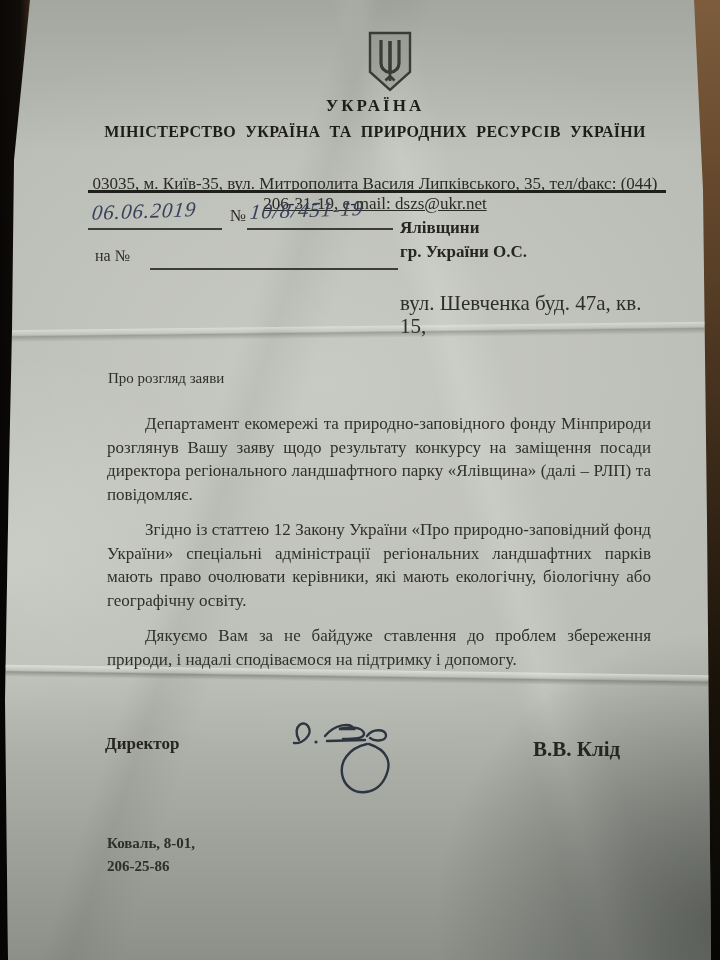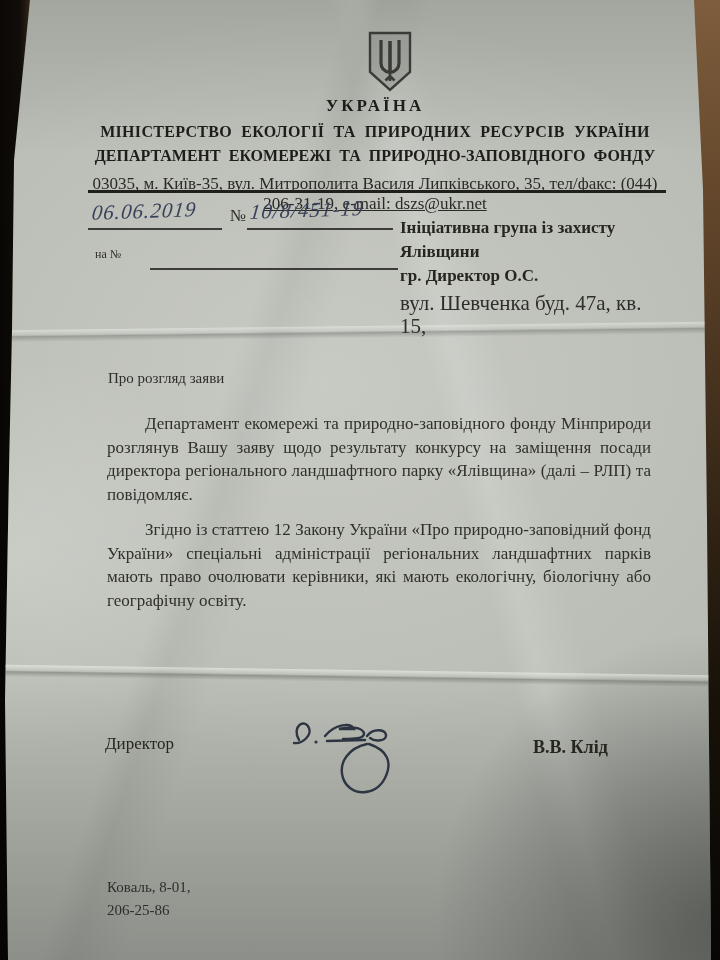--- a/index.html
+++ b/index.html
@@ -32,77 +32,76 @@
   .hdr{position:absolute;left:90px;width:570px;text-align:center;color:#1d1d1a;}
   .emblem{position:absolute;left:366px;top:30px;width:48px;height:63px;}
   .country{top:96px;font-size:17px;font-weight:bold;letter-spacing:3px;}
   .ministry{top:123px;font-size:16px;font-weight:bold;letter-spacing:.3px;word-spacing:5px;white-space:nowrap;}
   .department{top:147px;font-size:16px;font-weight:bold;word-spacing:4px;white-space:nowrap;}
   .addr{top:174px;font-size:17px;text-decoration:underline;color:#2a2a26;}
   .bar{position:absolute;left:88px;top:190px;width:578px;height:3px;background:#1f1f1c;}
   .hand{position:absolute;font-style:italic;color:#39415a;font-size:21px;
         transform:rotate(-2deg) skewX(-8deg);letter-spacing:1px;white-space:nowrap;}
   .uline{position:absolute;height:2px;background:#3c3c38;}
-  .plain{position:absolute;font-size:12px;color:#2e2e2a;white-space:nowrap;}
+  .plain{position:absolute;font-size:16px;color:#2e2e2a;white-space:nowrap;}
   .recip{position:absolute;left:400px;top:216px;width:265px;font-size:17px;line-height:24px;
          font-weight:bold;color:#26261f;}
   .recip-addr{position:absolute;left:400px;top:292px;width:265px;font-size:21px;line-height:23px;
          color:#2e2e2a;}
   .subject{position:absolute;left:108px;top:370px;font-size:15px;color:#2e2e2a;}
   .bodytext{position:absolute;left:95px;top:400px;width:568px;font-size:17px;
             line-height:23.5px;text-align:justify;color:#30302b;}
   .bodytext p{margin:12px;text-indent:38px;}
-  .sig-title{position:absolute;left:105px;top:734px;font-size:17px;font-weight:normal;color:#26261f;}
-  .sig-name{position:absolute;left:533px;top:737px;font-size:18px;font-weight:bold;color:#26261f;}
+  .sig-title{position:absolute;left:105px;top:734px;font-size:17px;font-weight:bold;color:#26261f;}
+  .sig-name{position:absolute;left:533px;top:737px;font-size:21px;font-weight:bold;color:#26261f;}
   .sig-scribble{position:absolute;left:283px;top:714px;width:120px;height:90px;}
-  .footer{position:absolute;left:107px;top:876px;font-size:15px;line-height:23px;color:#2e2e2a;}
+  .footer{position:absolute;left:107px;top:832px;font-size:15px;line-height:23px;color:#2e2e2a;font-weight:bold;}
 </style>
 </head>
 <body>
 
 <div class="scene">
   <div class="paper">
 
     <div class="crease crease1"></div>
     <div class="crease crease2"></div>
 
     <svg class="emblem" viewBox="0 0 48 63">
       <path d="M4 3 h40 v39 L24 60 4 42 Z" fill="rgba(110,114,106,.28)" stroke="#3a3a36" stroke-width="2.4"></path>
       <path d="M15 10 V33 C15 38.5 18 41.5 24 42.5 C30 41.5 33 38.5 33 33 V10" fill="none" stroke="#3a3a36" stroke-width="3.2"></path>
       <path d="M24 11 V42" fill="none" stroke="#3a3a36" stroke-width="3.6"></path>
       <path d="M24 42 V51 M19.5 50.5 L24 46 L28.5 50.5" fill="none" stroke="#3a3a36" stroke-width="2.6"></path>
     </svg>
     <div class="hdr country">УКРАЇНА</div>
-    <div class="hdr ministry">МІНІСТЕРСТВО ЕКОЛОГІЇ ТА ПРИРОДНИХ РЕСУРСІВ УКРАЇНИ</div>
-    <div class="hdr department">ДЕПАРТАМЕНТ ЕКОМЕРЕЖІ ТА ПРИРОДНО-ЗАПОВІДНОГО ФОНДУ</div>
+    <div class="hdr ministry">МІНІСТЕРСТВО УКРАЇНА ТА ПРИРОДНИХ РЕСУРСІВ УКРАЇНИ</div>
     <div class="hdr addr">03035, м. Київ-35, вул. Митрополита Василя Липківського, 35, тел/факс: (044) 206-31-19, e-mail: dszs@ukr.net</div>
     <div class="bar"></div>
 
     <div class="hand" style="left:92px;top:199px;">06.06.2019</div>
     <div class="uline" style="left:88px;top:228px;width:134px;"></div>
     <div class="plain" style="left:230px;top:206px;font-size:17px;">№</div>
     <div class="hand" style="left:250px;top:198px;">10/8/451-19</div>
     <div class="uline" style="left:247px;top:228px;width:146px;"></div>
     <div class="plain" style="left:95px;top:247px;">на №</div>
     <div class="uline" style="left:150px;top:268px;width:248px;"></div>
 
     <div class="recip">
-      <div>Ініціативна група із захисту</div>
       <div>Ялівщини</div>
-      <div>гр. Директор О.С.</div>
+      <div>гр. України О.С.</div>
     </div>
     <div class="recip-addr">
       <div>вул. Шевченка буд. 47а, кв. 15,</div>
     </div>
 
     <div class="subject">Про розгляд заяви</div>
 
     <div class="bodytext">
       <p>Департамент екомережі та природно-заповідного фонду Мінприроди розглянув Вашу заяву щодо результату конкурсу на заміщення посади директора регіонального ландшафтного парку «Ялівщина» (далі – РЛП) та повідомляє.</p>
       <p>Згідно із статтею 12 Закону України «Про природно-заповідний фонд України» спеціальні адміністрації регіональних ландшафтних парків мають право очолювати керівники, які мають екологічну, біологічну або географічну освіту.</p>
+      <p>Дякуємо Вам за не байдуже ставлення до проблем збереження природи, і надалі сподіваємося на підтримку і допомогу.</p>
     </div>
 
     <div class="sig-title">Директор</div>
     <svg class="sig-scribble" viewBox="0 0 120 90">
       <g fill="none" stroke="#2e3542" stroke-width="2.4" stroke-linecap="round">
         <path d="M16 26 C8 12 22 4 26 14 C29 21 20 30 11 29"></path>
         <circle cx="33" cy="28" r="1.6" fill="#2e3542" stroke="none"></circle>
         <path d="M42 22 C52 10 68 8 71 15 L56 15 C66 12 79 13 81 19 C82 25 70 25 60 25"></path>
         <path d="M44 27 L82 26"></path>
         <path d="M84 22 C90 14 102 15 103 21 C104 27 92 28 87 24"></path>

